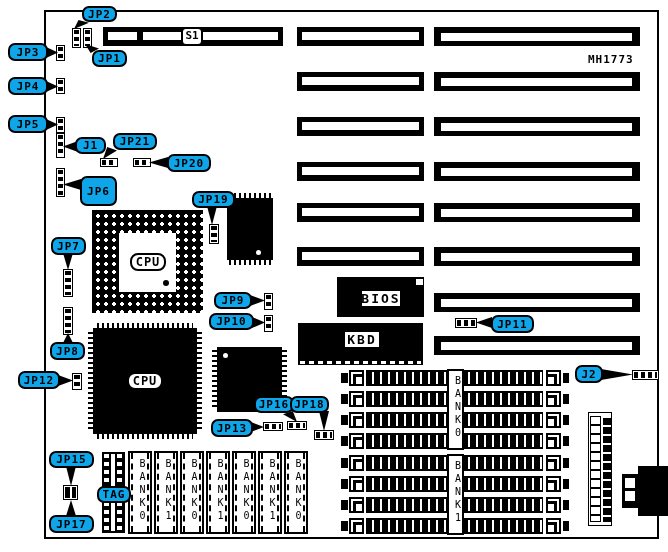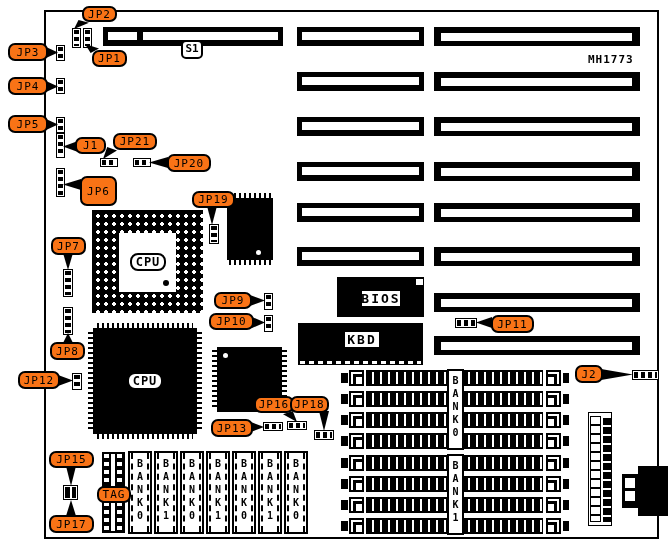--- a/index.html
+++ b/index.html
@@ -5,21 +5,21 @@
   *{box-sizing:border-box;margin:0;padding:0}
   body{background:#fff}
   #stage{position:relative;width:668px;height:552px;background:#fff;overflow:hidden;
          font-family:"DejaVu Sans Mono","Liberation Mono",monospace;color:#000}
   .abs{position:absolute}
   #pcb{position:absolute;left:44px;top:10px;width:615px;height:529px;border:2px solid #000;background:#fff}
   .bar{position:absolute;background:#000;z-index:1}
   .stripe{position:absolute;background:#fff}
   .slabel{position:absolute;width:22px;height:19px;background:#fff;border:2px solid #000;border-radius:5px;
           font-weight:bold;font-size:11px;line-height:14px;text-align:center;z-index:3}
-  .callout{position:absolute;background:#f97316;border:2px solid #000;border-radius:7px;font-weight:normal;
+  .callout{position:absolute;background:#0ea5e9;border:2px solid #000;border-radius:7px;font-weight:bold;
            font-size:11px;letter-spacing:1px;display:flex;align-items:center;justify-content:center;
            z-index:7;white-space:nowrap}
   .tri{position:absolute;background:#000;z-index:6}
   .tri-r{clip-path:polygon(100% 50%,0 0,0 100%)}
   .tri-l{clip-path:polygon(0 50%,100% 0,100% 100%)}
   .tri-d{clip-path:polygon(50% 100%,0 0,100% 0)}
   .tri-u{clip-path:polygon(50% 0,0 100%,100% 100%)}
   .tri-dl{clip-path:polygon(0 100%,30% 0,100% 30%)}
   .tri-dr{clip-path:polygon(100% 100%,70% 0,0 30%)}
   .tri-ul{clip-path:polygon(0 0,100% 50%,40% 100%)}
@@ -41,43 +41,43 @@
   .pins-v{position:absolute;background:repeating-linear-gradient(180deg,#000 0 2px,transparent 2px 5px);z-index:1}
   .pga{position:absolute;background:#000;z-index:2;
        background-image:radial-gradient(circle,#fff 1.7px,transparent 1.9px);
        background-size:8px 8px;background-position:2px 2px}
   .pga-cut{position:absolute;background:#fff;z-index:2}
   .dot-b{position:absolute;background:#000;border-radius:50%;z-index:3}
   .dot-w{position:absolute;background:#fff;border-radius:50%;z-index:3}
   .vslot{position:absolute;width:24px;height:83px;border:2px solid #000;background:#fff;z-index:2}
   .vslot::before{content:"";position:absolute;left:1px;right:1px;top:0;bottom:0;
                  border-left:2px dashed #000;border-right:2px dashed #000}
-  .vtxt{position:relative;display:block;width:11px;margin:4px auto 0;font-weight:bold;font-size:10px;
-        line-height:13px;word-break:break-all;text-align:center;z-index:2}
+  .vtxt{position:relative;display:block;width:11px;margin:4px auto 0;font-weight:normal;font-size:10px;
+        line-height:13px;word-break:break-all;text-align:right;z-index:2}
   .bankbox{position:absolute;width:17px;height:81px;border:2px solid #000;background:#fff;z-index:3}
   .simm-comb{position:absolute;height:16px;border-top:2px solid #000;border-bottom:2px solid #000;z-index:2;
              background:repeating-linear-gradient(90deg,#000 0 6px,#fff 6px 8px)}
   .brk{position:absolute;width:15px;height:16px;border:2px solid #000;background:#fff;z-index:2}
   .brk::before{content:"";position:absolute;left:2px;top:2px;width:8px;height:8px;
                border-left:3px solid #000;border-top:3px solid #000}
   .brk.r::before{left:auto;right:2px;border-left:none;border-right:3px solid #000}
   .tab{position:absolute;background:#000;z-index:1}
   .partnum{position:absolute;font-size:11px;font-weight:bold;letter-spacing:1px;z-index:2}
 </style>
 </head>
 <body>
 
 <div id="stage">
   <div id="pcb"></div>
   <div class="partnum" style="left:588px;top:53px">MH1773</div>
 
   <div class="bar" style="left:103px;top:27px;width:180px;height:19px">
     <div class="stripe" style="left:5px;top:5px;width:29px;height:8px"></div>
     <div class="stripe" style="left:40px;top:5px;width:135px;height:8px"></div>
-    <div class="slabel" style="left:78px;top:13px">S1</div>
+    <div class="slabel" style="left:78px;top:0">S1</div>
   </div>
 
   <div class="bar" style="left:297px;top:27px;width:127px;height:19px">
       <div class="stripe" style="left:5px;top:5px;right:5px;height:8px"></div>
     </div>
   <div class="bar" style="left:297px;top:72px;width:127px;height:19px">
       <div class="stripe" style="left:5px;top:5px;right:5px;height:8px"></div>
     </div>
   <div class="bar" style="left:297px;top:117px;width:127px;height:19px">
       <div class="stripe" style="left:5px;top:5px;right:5px;height:8px"></div>

